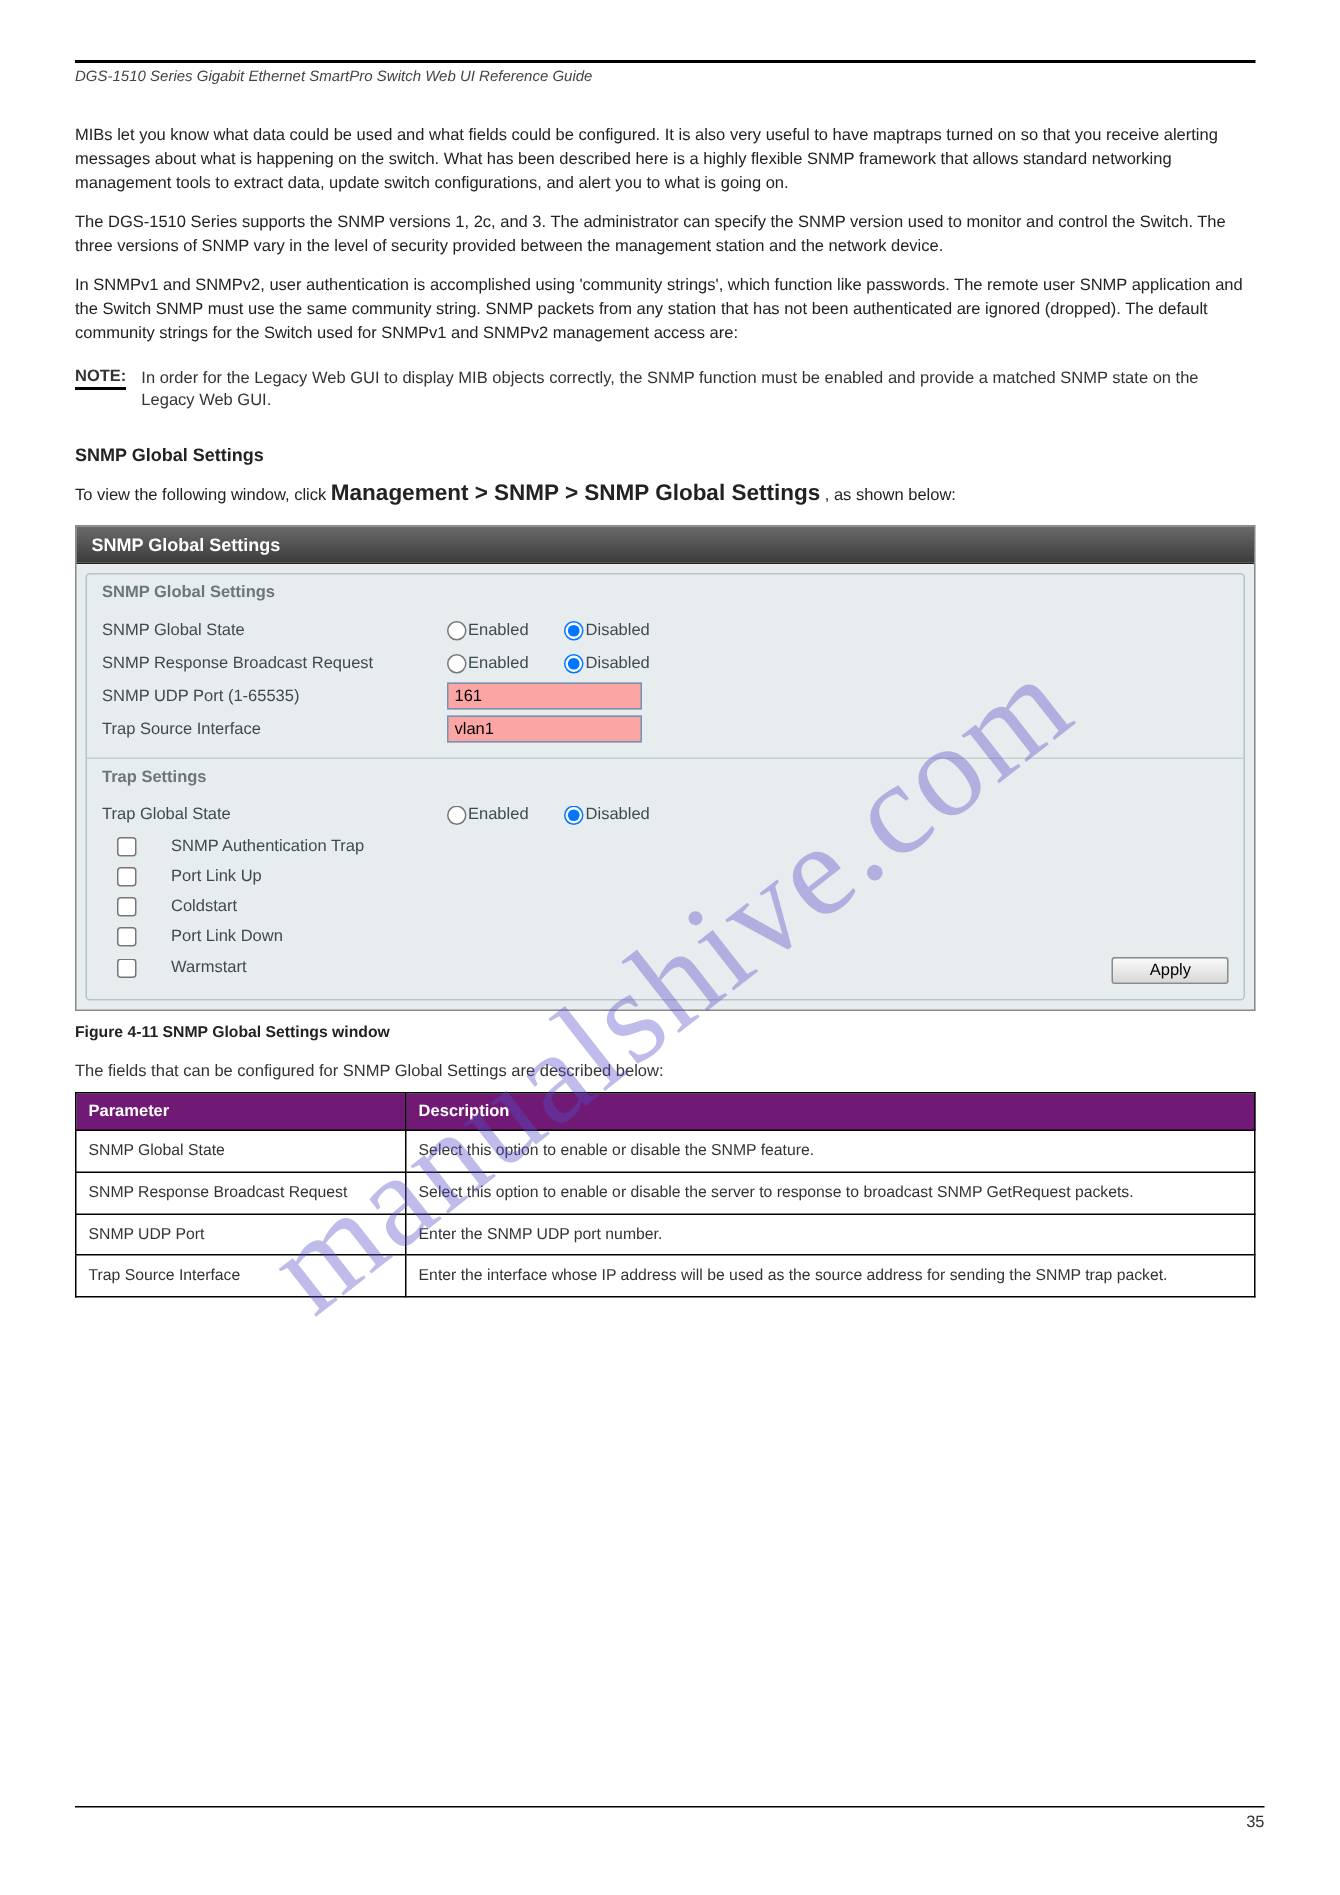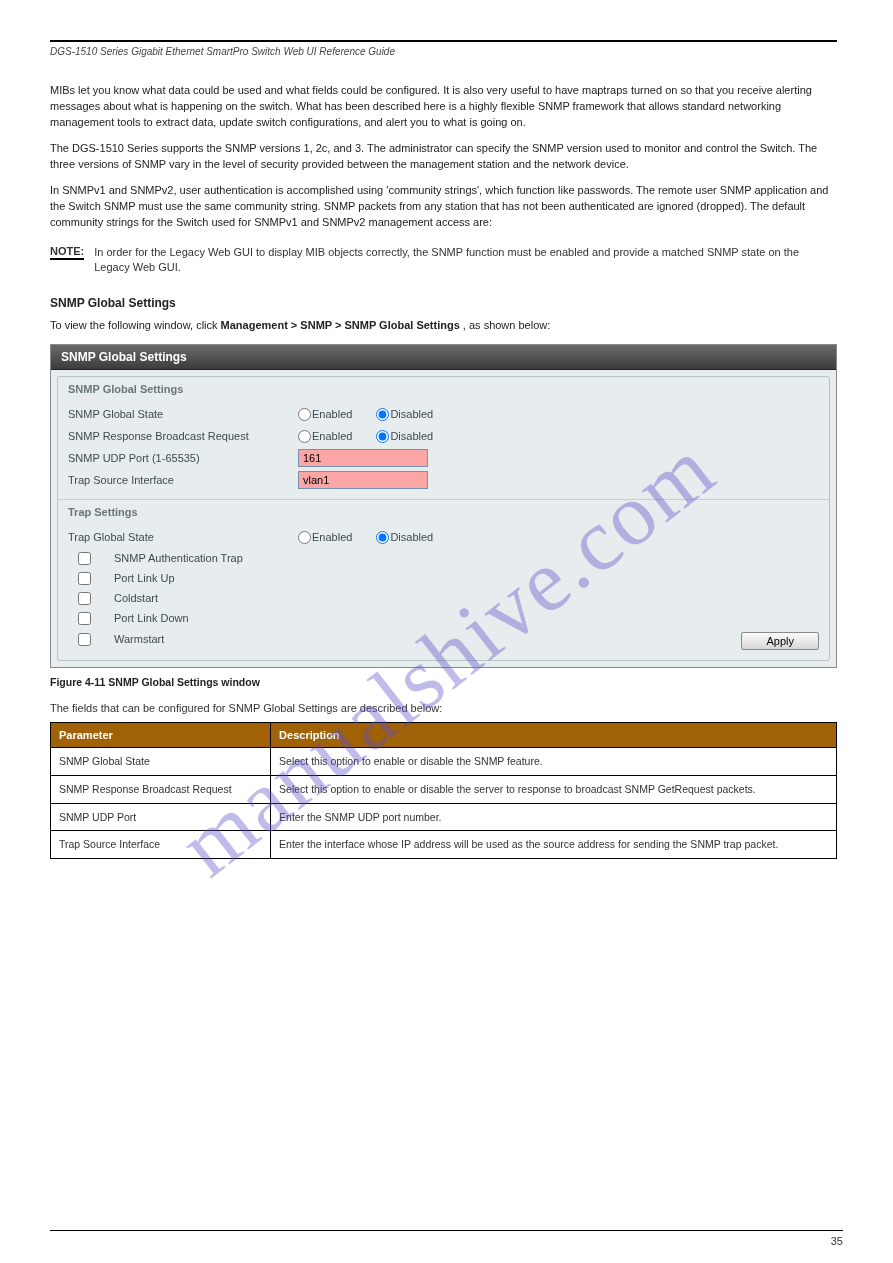--- a/index.html
+++ b/index.html
@@ -15,21 +15,21 @@
   .page {
     padding: 40px 56px 30px 50px;
   }
   .top-rule { border-top: 2px solid #000; margin-bottom: 4px; }
   .header-line { font-size: 10px; font-style: italic; color: #444; margin-bottom: 26px; }
   .body-text { font-size: 11px; line-height: 1.45; color: #222; margin-bottom: 10px; }
   .note-row { display: flex; gap: 10px; margin: 14px 0 14px 0; }
   .note-label { font-weight: bold; border-bottom: 2px solid #000; padding-bottom: 1px; display: inline-block; font-size: 11px; }
   .note-body { font-size: 11px; line-height: 1.45; flex: 1; }
   .section-title { font-weight: bold; font-size: 12px; margin: 20px 0 8px 0; color: #222; }
-  .nav-path { font-weight: bold; font-size: 11px; }
+  .nav-path { font-weight: bold; font-size: 15px; }
 
   
   .shot {
     border: 1px solid #888;
     background: #e7ecee;
     position: relative;
     margin: 10px 0 8px 0;
   }
   .shot-title {
     background: linear-gradient(#6a6a6a, #3c3c3c);
@@ -80,37 +80,37 @@
     font-size: 11px;
     cursor: pointer;
   }
 
   .figure-caption { font-weight: bold; font-size: 10.5px; margin: 4px 0 14px 0; color: #222; }
 
   
   .param-intro { font-size: 11px; margin: 6px 0 8px 0; }
   table.params { width: 100%; border-collapse: collapse; }
   table.params th {
-    background: #a16207; color: #fff; text-align: left;
+    background: #701a75; color: #fff; text-align: left;
     font-size: 11px; padding: 6px 8px; border: 1px solid #000;
   }
   table.params td {
     border: 1px solid #000;
     padding: 6px 8px;
     font-size: 10.5px;
     vertical-align: top;
     line-height: 1.4;
   }
   table.params td:first-child { width: 28%; }
   .apply-sentence { font-size: 11px; margin-top: 10px; }
   .apply-sentence b { font-weight: bold; }
 
   .footer {
     position: absolute;
-    bottom: 16px;
+    bottom: 42px;
     left: 50px; right: 50px;
     border-top: 1px solid #000;
     padding-top: 4px;
     text-align: right;
     font-size: 11px;
   }
 
   
   .wm {
     position: absolute;

